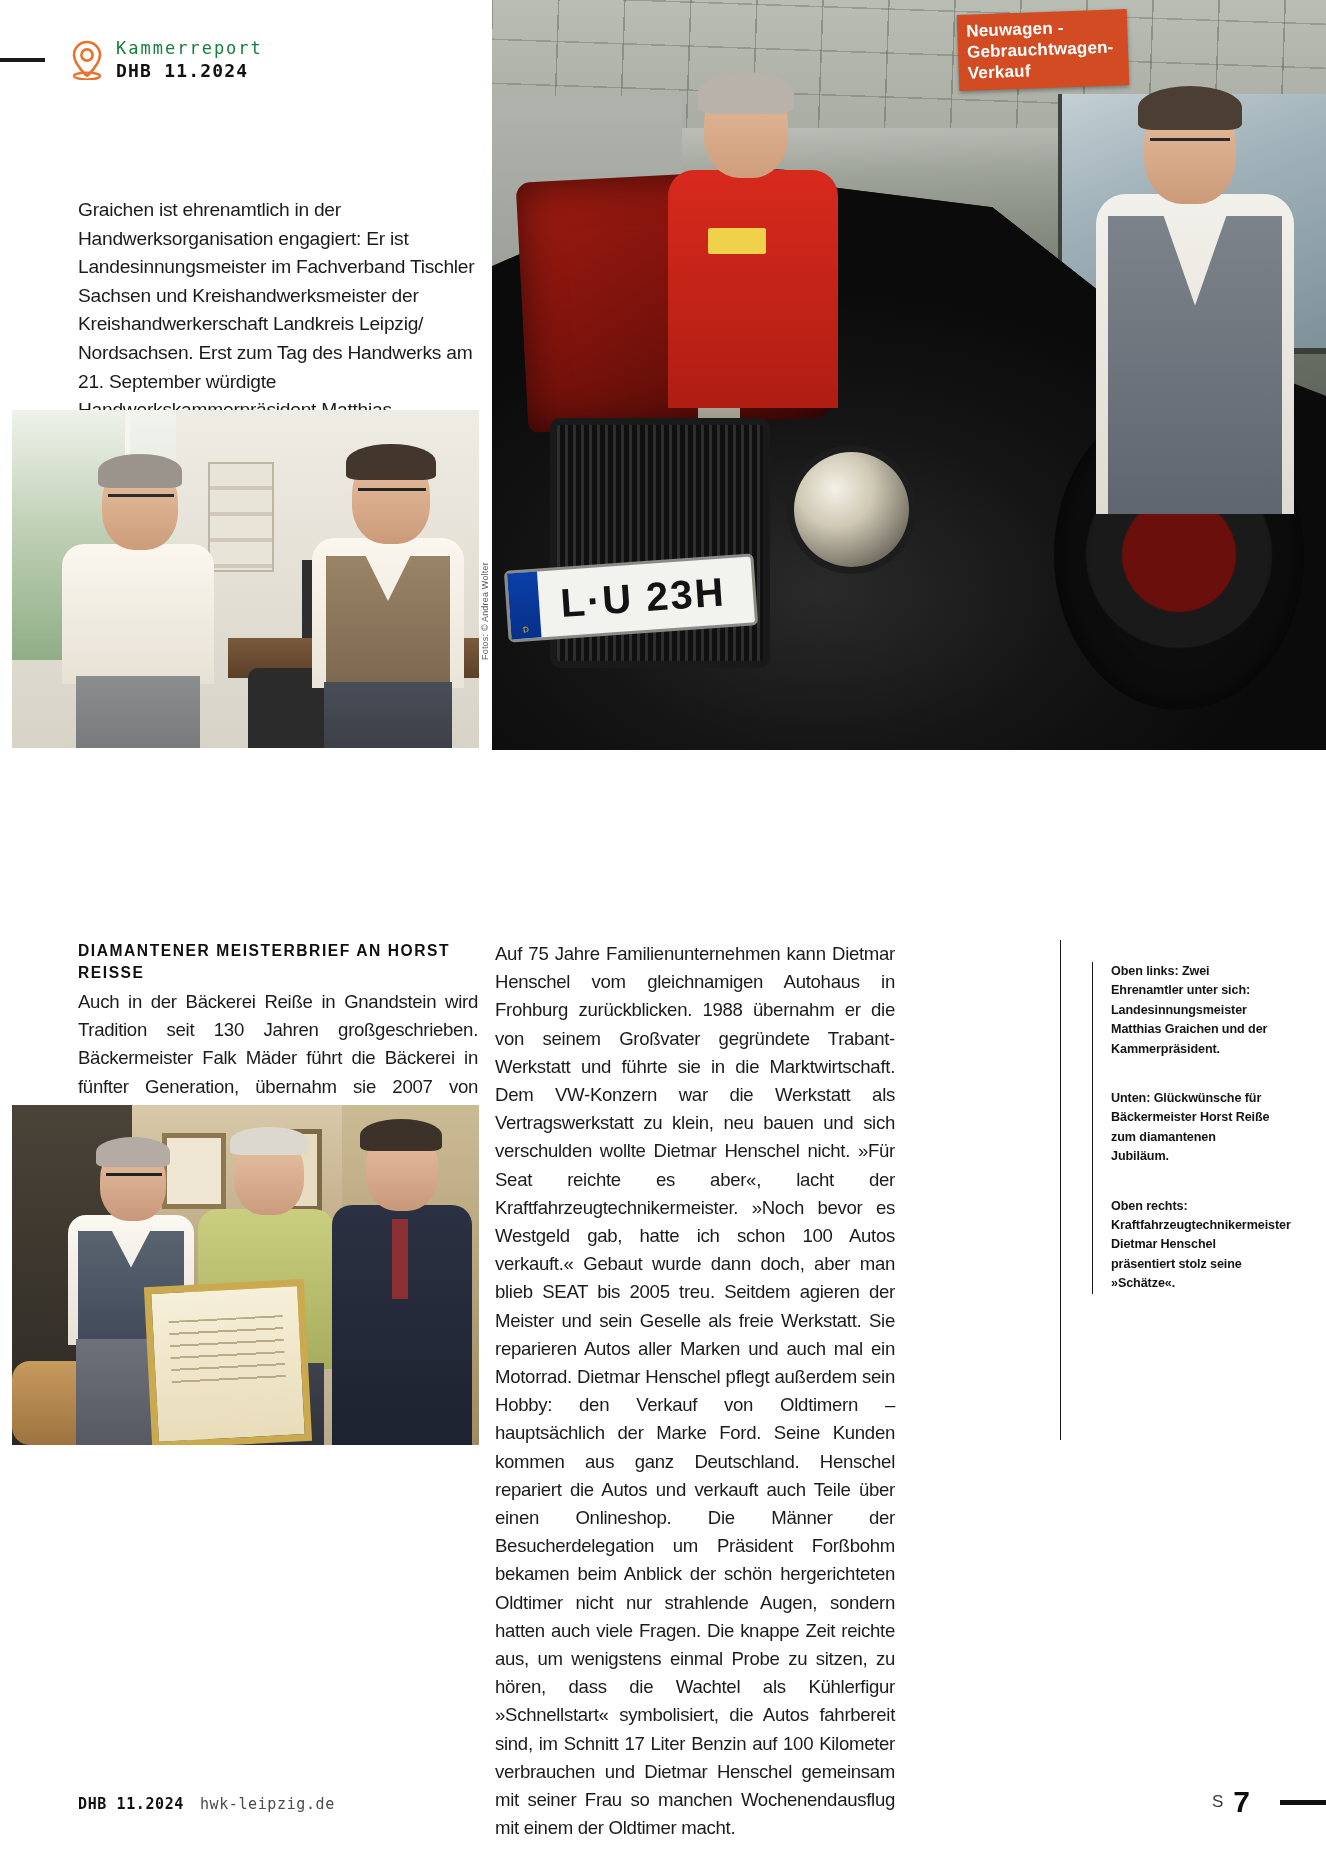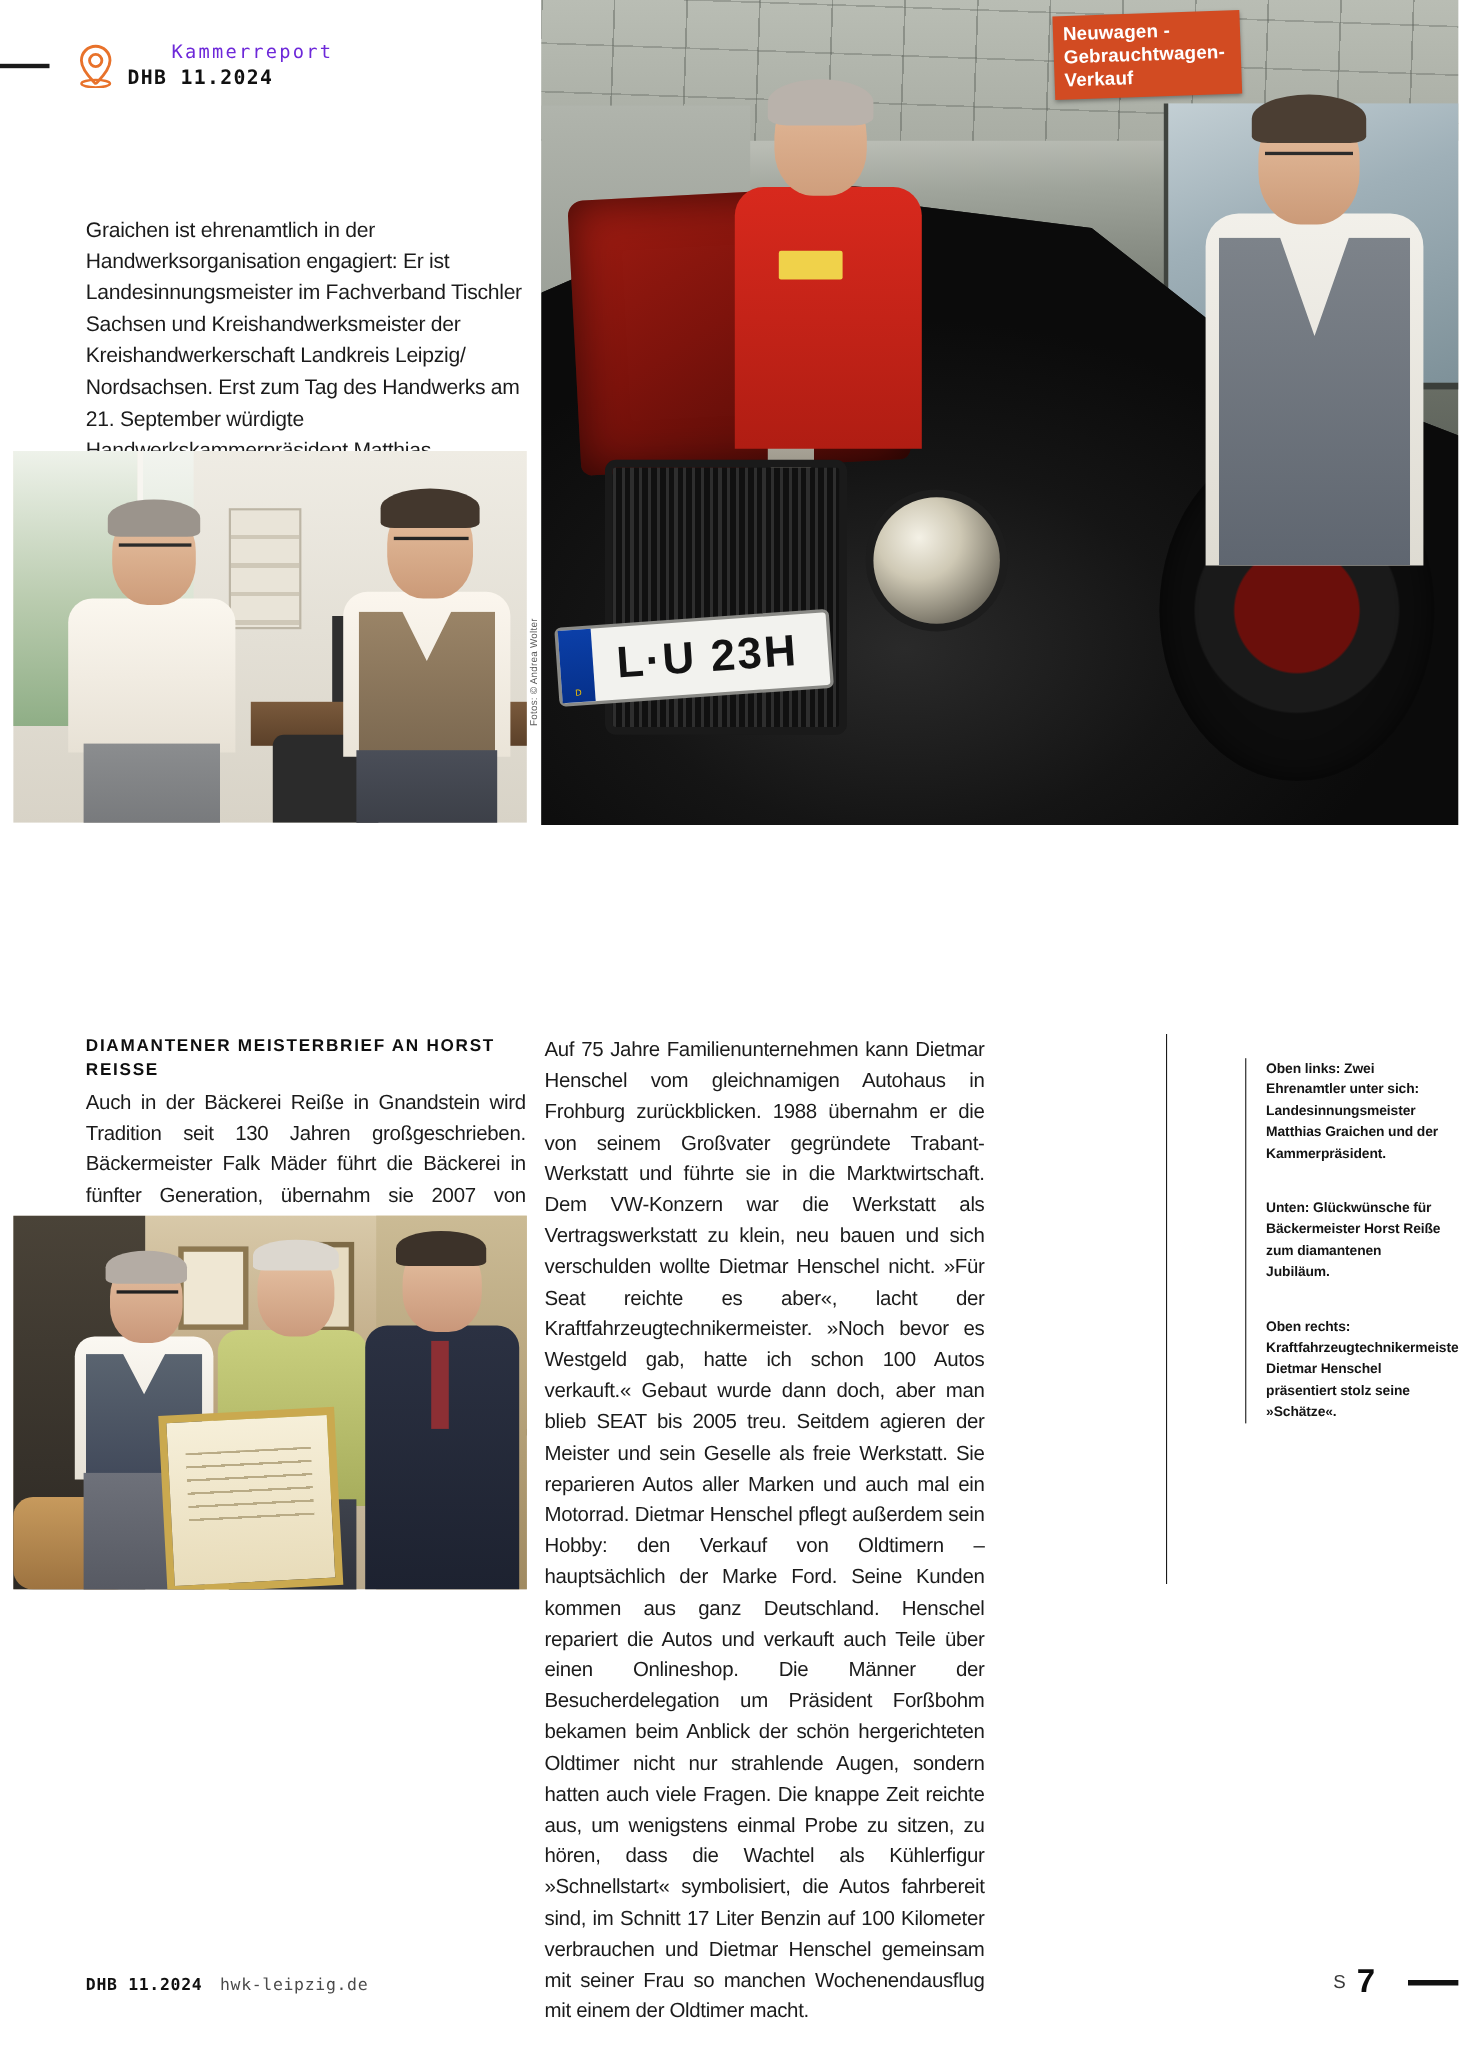--- a/index.html
+++ b/index.html
@@ -40,23 +40,22 @@
     height: 40px;
     flex: 0 0 34px;
     margin-right: 12px;
     display: block;
   }
   .header-text { display: flex; flex-direction: column; justify-content: center; }
   .header-kicker {
     font-family: "DejaVu Sans Mono", monospace;
     font-size: 17px;
     letter-spacing: 2.0px;
-    color: #6d28d9;
+    color: #15803d;
     line-height: 1.25;
-    margin-left: 40px;
   }
   .header-issue {
     font-family: "DejaVu Sans Mono", monospace;
     font-size: 18px;
     font-weight: bold;
     letter-spacing: 1.2px;
     color: #111;
     line-height: 1.3;
   }
 
@@ -449,21 +448,21 @@
     line-height: 28.2px;
     color: #1b1b1b;
     letter-spacing: -0.3px;
     text-align: justify;
   }
   .col-1 .col-body { text-align: justify; }
 
   
   .sidebar {
     position: absolute;
-    left: 1132px;
+    left: 1092px;
     top: 962px;
     width: 184px;
     border-left: 1.5px solid #1a1a1a;
     padding-left: 18px;
   }
   .cap {
     font-family: "Liberation Sans", sans-serif;
     font-size: 12.6px;
     line-height: 19.4px;
     color: #141414;

